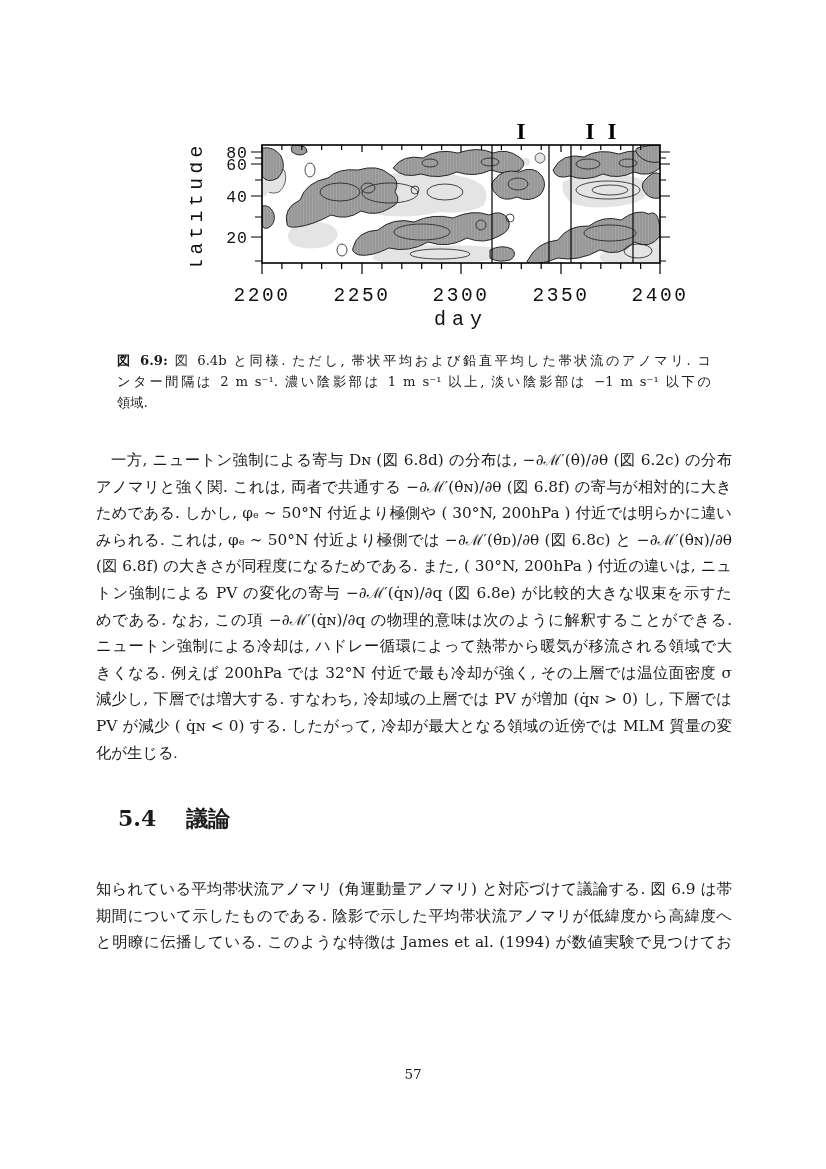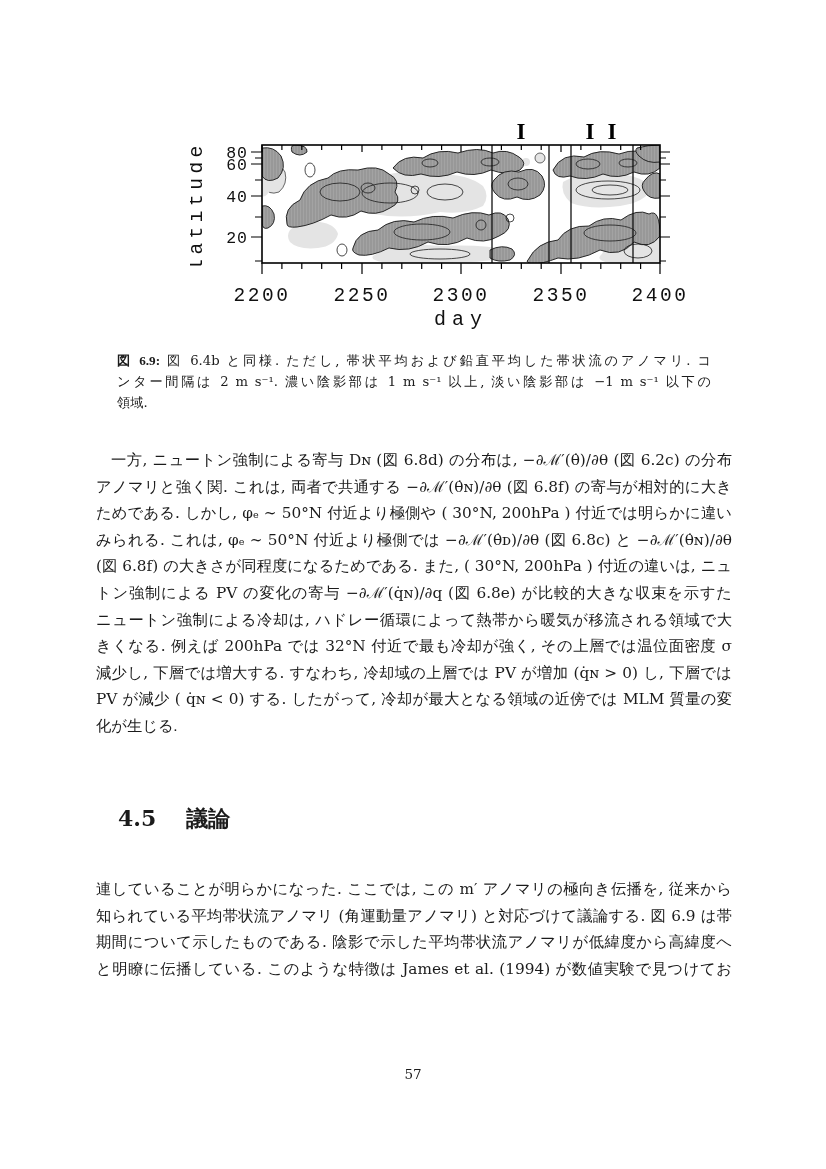--- a/index.html
+++ b/index.html
@@ -2,21 +2,21 @@
 <html><head>
 <meta charset="utf-8">
 <style>
   html,body{margin:0;padding:0;background:#9a9a9a;}
   .page{position:relative;width:826px;height:1169px;background:#ffffff;overflow:hidden;
         font-family:"DejaVu Serif","Liberation Serif",serif;color:#1b1b1b;}
   .figure-svg{position:absolute;left:190px;top:118px;}
   .caption{position:absolute;left:117px;top:350px;width:594px;font-size:13.2px;line-height:21px;}
   .cap-line{height:21px;overflow:hidden;text-align:justify;}
   .cap-line.just{text-align-last:justify;}
-  .cap-bold{font-weight:bold;font-family:Liberation Serif, serif;}
+  .cap-bold{font-weight:bold;}
   .para{position:absolute;left:96px;width:636px;font-size:15.3px;line-height:26.6px;}
   #para1{top:447px;}
   #para2{top:876px;}
   .tline{height:26.6px;overflow:hidden;text-align:justify;text-align-last:justify;}
   .tline.short{text-align-last:left;font-family:Liberation Serif, serif;}
   .tline.indent{text-indent:15px;}
   .heading{position:absolute;left:118px;top:804px;font-size:22px;font-weight:bold;}
   .heading .h-title{margin-left:30px;}
   .pageno{position:absolute;left:0;top:1066px;width:826px;text-align:center;font-size:13.5px;}
   .mono-label{font-family:"Liberation Mono","DejaVu Sans Mono",monospace;fill:#111;}
@@ -137,33 +137,33 @@
     <div class="cap-line">領域.</div>
   </div>
 
   <div class="para" id="para1">
     <div class="tline indent">一方, ニュートン強制による寄与 Dɴ (図 6.8d) の分布は, −∂ℳ′(θ̇)/∂θ (図 6.2c) の分布と</div>
     <div class="tline">アノマリと強く関. これは, 両者で共通する −∂ℳ′(θ̇ɴ)/∂θ (図 6.8f) の寄与が相対的に大きい</div>
     <div class="tline">ためである. しかし, φₑ ∼ 50°N 付近より極側や ( 30°N, 200hPa ) 付近では明らかに違いが</div>
     <div class="tline">みられる. これは, φₑ ∼ 50°N 付近より極側では −∂ℳ′(θ̇ᴅ)/∂θ (図 6.8c) と −∂ℳ′(θ̇ɴ)/∂θ</div>
     <div class="tline">(図 6.8f) の大きさが同程度になるためである. また, ( 30°N, 200hPa ) 付近の違いは, ニュー</div>
     <div class="tline">トン強制による PV の変化の寄与 −∂ℳ′(q̇ɴ)/∂q (図 6.8e) が比較的大きな収束を示すた</div>
+    <div class="tline">めである. なお, この項 −∂ℳ′(q̇ɴ)/∂q の物理的意味は次のように解釈することができる.</div>
     <div class="tline">ニュートン強制による冷却は, ハドレー循環によって熱帯から暖気が移流される領域で大</div>
     <div class="tline">きくなる. 例えば 200hPa では 32°N 付近で最も冷却が強く, その上層では温位面密度 σ が</div>
     <div class="tline">減少し, 下層では増大する. すなわち, 冷却域の上層では PV が増加 (q̇ɴ &gt; 0) し, 下層では</div>
     <div class="tline">PV が減少 ( q̇ɴ &lt; 0) する. したがって, 冷却が最大となる領域の近傍では MLM 質量の変</div>
     <div class="tline short">化が生じる.</div>
   </div>
 
   <div class="heading">
-    <span class="h-num">4.5</span><span class="h-title">議論</span>
+    <span class="h-num">5.4</span><span class="h-title">議論</span>
   </div>
 
   <div class="para" id="para2">
-    <div class="tline">連していることが明らかになった. ここでは, この m′ アノマリの極向き伝播を, 従来から</div>
     <div class="tline">知られている平均帯状流アノマリ (角運動量アノマリ) と対応づけて議論する. 図 6.9 は帯</div>
     <div class="tline">期間について示したものである. 陰影で示した平均帯状流アノマリが低緯度から高緯度へ</div>
     <div class="tline">と明瞭に伝播している. このような特徴は James et al. (1994) が数値実験で見つけており,</div>
   </div>
 
   <div class="pageno">57</div>
 
 </div>
 
 </body></html>

